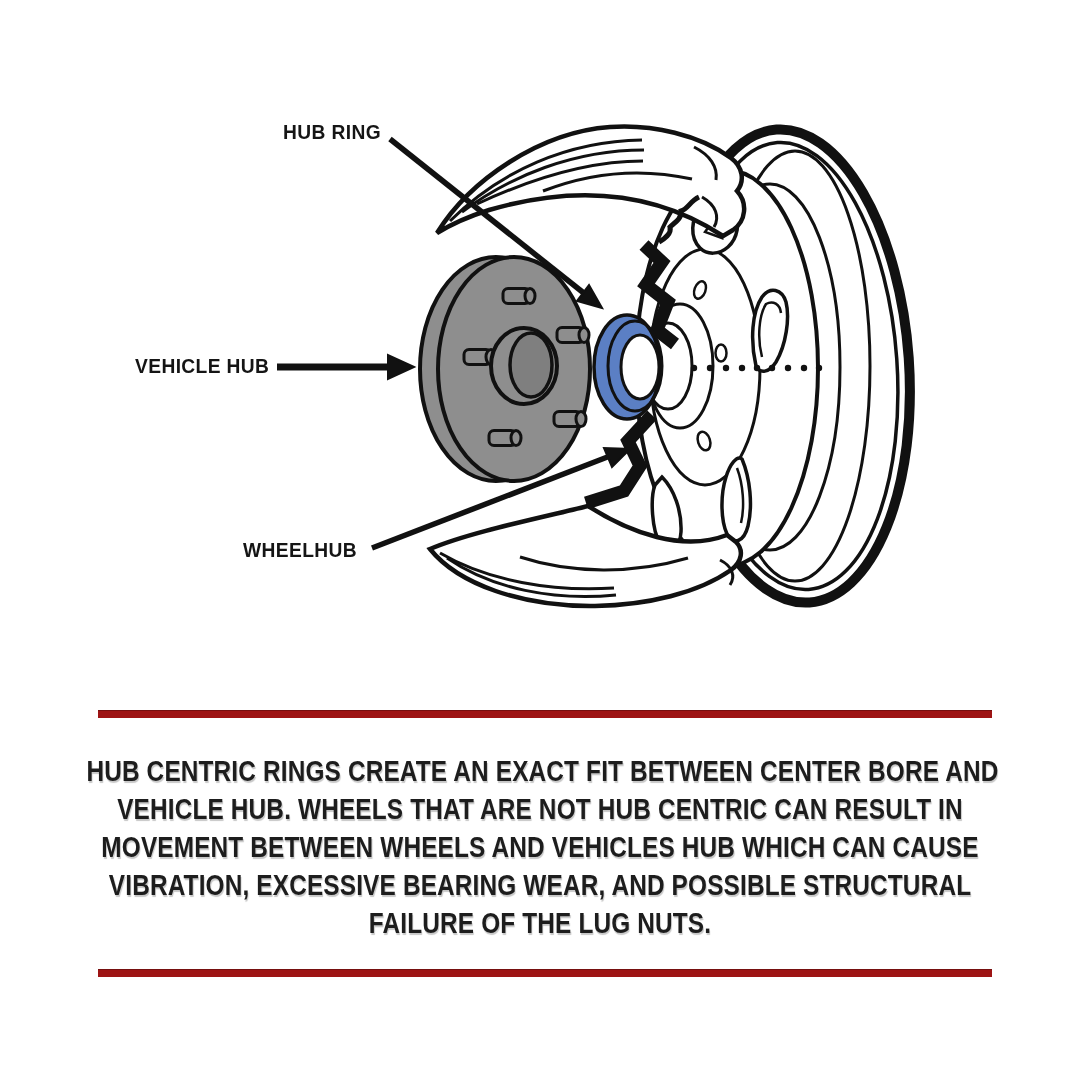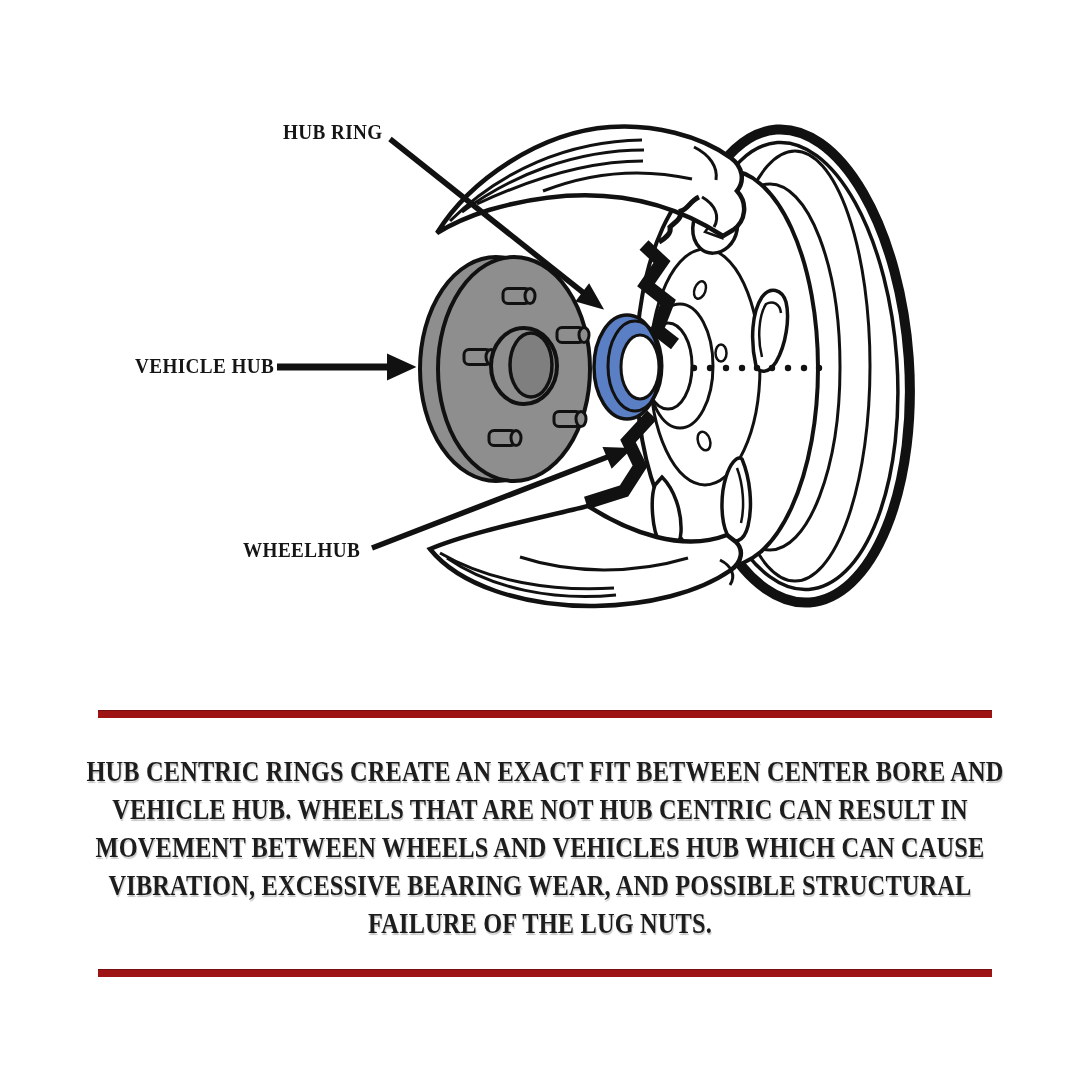--- a/index.html
+++ b/index.html
@@ -1,21 +1,21 @@
 <!DOCTYPE html>
 <html><head>
 <meta charset="utf-8">
 <style>
   html,body{margin:0;padding:0;background:#ffffff;}
   .canvas{
     position:relative;
     width:1036px;height:1080px;
     background:#ffffff;
     overflow:hidden;
-    font-family:Liberation Serif, serif;
+    font-family:Liberation Sans, sans-serif;
   }
   .diagram-svg{position:absolute;left:0;top:0;}
   .callout-label{
     position:absolute;
     font-weight:bold;
     font-size:20px;
     letter-spacing:0.4px;
     color:#151515;
     white-space:nowrap;
     transform:scaleX(0.96);

